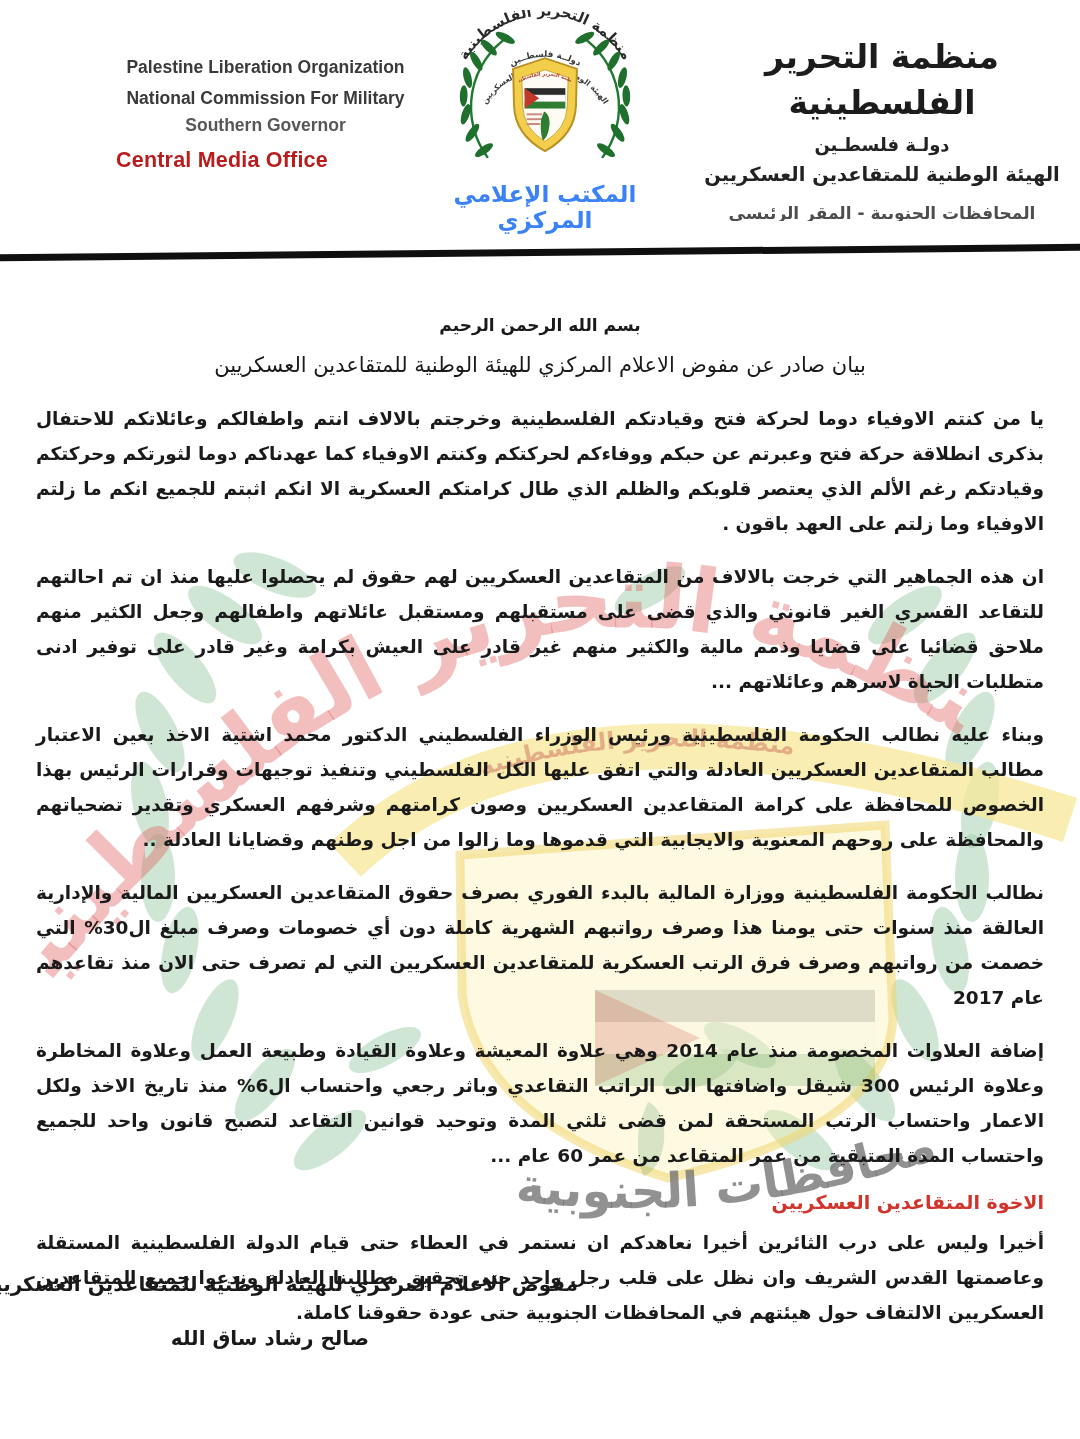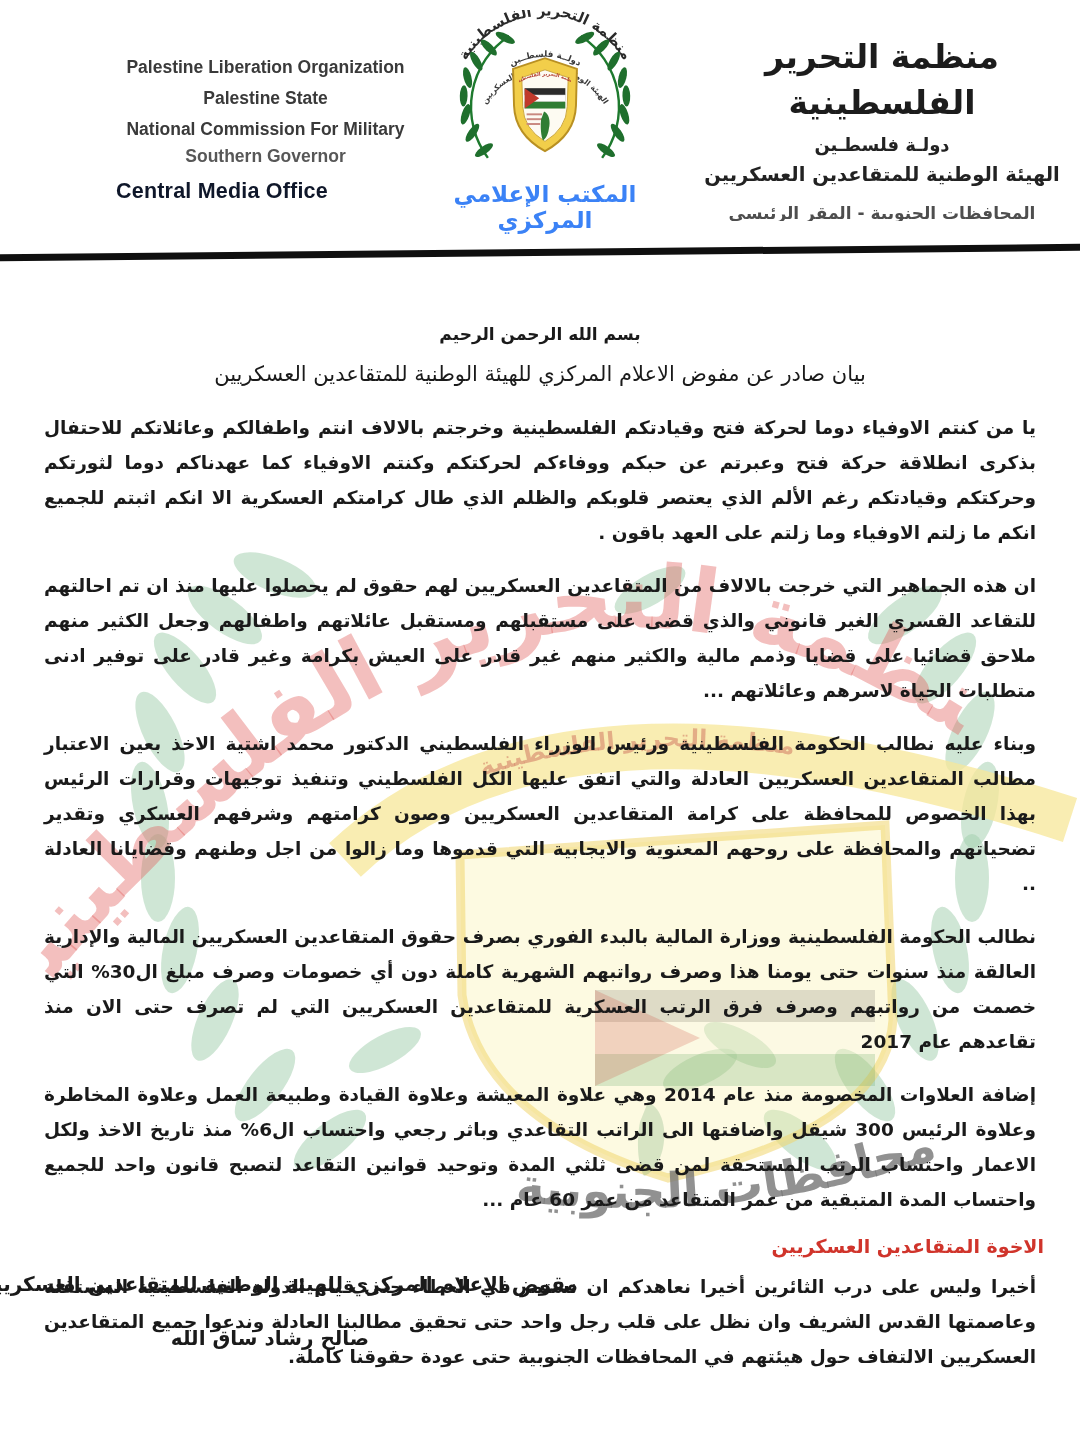--- a/index.html
+++ b/index.html
@@ -9,21 +9,21 @@
     margin:0 auto;
   }
   
   .en-block{
     position:absolute;left:108px;top:52px;width:315px;text-align:center;
     font-family:"Liberation Sans",sans-serif;font-weight:bold;color:#3a3a3a;
   }
   .en-line{font-size:17.5px;line-height:31px;}
   .en-line.clipped{height:20px;line-height:22px;overflow:hidden;opacity:.85;}
   .en-office{
-    font-size:21.5px;color:#0f172a;text-align:left;padding-left:8px;margin-top:14px;
+    font-size:21.5px;color:#b91c1c;text-align:left;padding-left:8px;margin-top:14px;
     letter-spacing:.2px;
   }
   .ar-block{
     position:absolute;right:14px;top:34px;width:368px;text-align:center;direction:rtl;
     font-weight:bold;color:#222;
   }
   .ar-org{font-size:33px;line-height:46px;color:#1c1c1c;}
   .ar-state{font-size:18px;line-height:30px;margin-top:4px;}
   .ar-comm{font-size:19.5px;line-height:30px;}
   .ar-gov{font-size:17px;line-height:22px;height:19px;overflow:hidden;opacity:.8;margin-top:12px;}
@@ -34,27 +34,27 @@
   }
   
   .divider{
     position:absolute;left:-10px;top:249px;width:1102px;height:7px;background:#0f0f0f;
     transform:rotate(-0.55deg);
   }
   
   .watermark{position:absolute;left:0;top:430px;width:1080px;height:840px;z-index:0;pointer-events:none;}
   
   .body{
-    position:absolute;left:36px;right:36px;top:324px;z-index:1;direction:rtl;
+    position:absolute;left:36px;right:36px;top:315px;z-index:1;direction:rtl;
   }
   .bismillah{text-align:center;font-size:17px;font-weight:bold;margin-bottom:18px;}
   .doc-title{text-align:center;font-size:21px;font-weight:normal;margin-bottom:24px;}
   .heading-red{color:#d0342b;font-weight:bold;font-size:19px;margin:2px 0 12px;}
   .para{
-    font-size:18.5px;font-weight:bold;line-height:35px;margin:0 8px 18px;
+    font-size:18.5px;font-weight:bold;line-height:35px;margin:0 0 18px;
     text-align:justify;text-justify:inter-word;
   }
   
   .signature{position:absolute;left:38px;top:1272px;width:540px;direction:rtl;z-index:1;}
   .sig-title{font-size:20px;font-weight:bold;white-space:nowrap;text-align:right;}
   .sig-name{font-size:20px;font-weight:bold;text-align:center;margin-top:30px;transform:translateX(-38px);}
   svg text{font-family:"DejaVu Sans",sans-serif;}
 </style>
 </head>
 <body>
@@ -112,21 +112,20 @@
       <textPath href="#wmBand" startOffset="42%" text-anchor="middle">منظمة التحرير الفلسطينية</textPath>
     </text>
 
     <text font-size="48" font-weight="bold" fill="rgba(118,118,118,0.80)" letter-spacing="6">
       <textPath href="#wmBottom" startOffset="50%" text-anchor="middle">محافظات الجنوبية</textPath>
     </text>
   </svg>
 
   <div class="en-block">
     <div class="en-line">Palestine Liberation Organization</div>
-    <div class="en-line">Palestine State</div>
     <div class="en-line">National Commission For Military</div>
     <div class="en-line clipped">Southern Governor</div>
     <div class="en-office">Central Media Office</div>
   </div>
 
   <div class="logo-wrap">
     <svg viewBox="0 0 250 168" width="242" height="168" xmlns="http://www.w3.org/2000/svg" aria-hidden="true">
       <defs>
         <path id="lgA1" d="M30,98 A95,95 0 0 1 220,98" fill="none"></path>
         <path id="lgA2" d="M58,102 A68,68 0 0 1 192,102" fill="none"></path>

